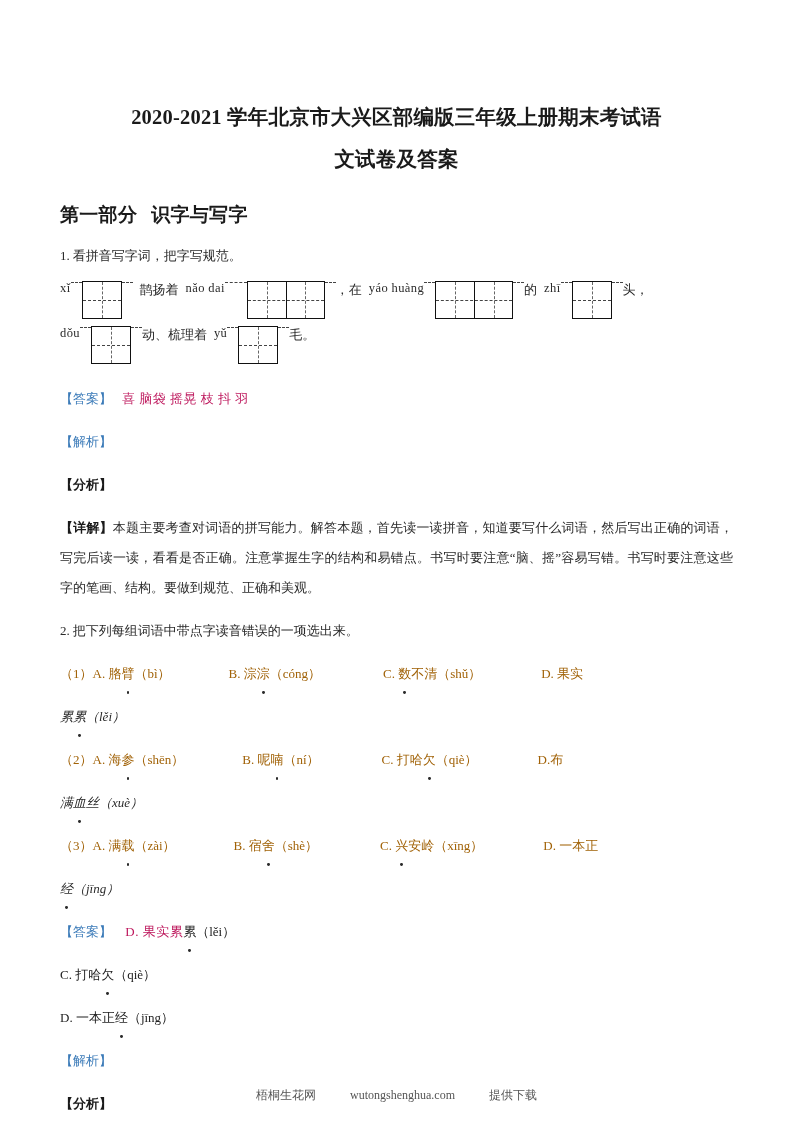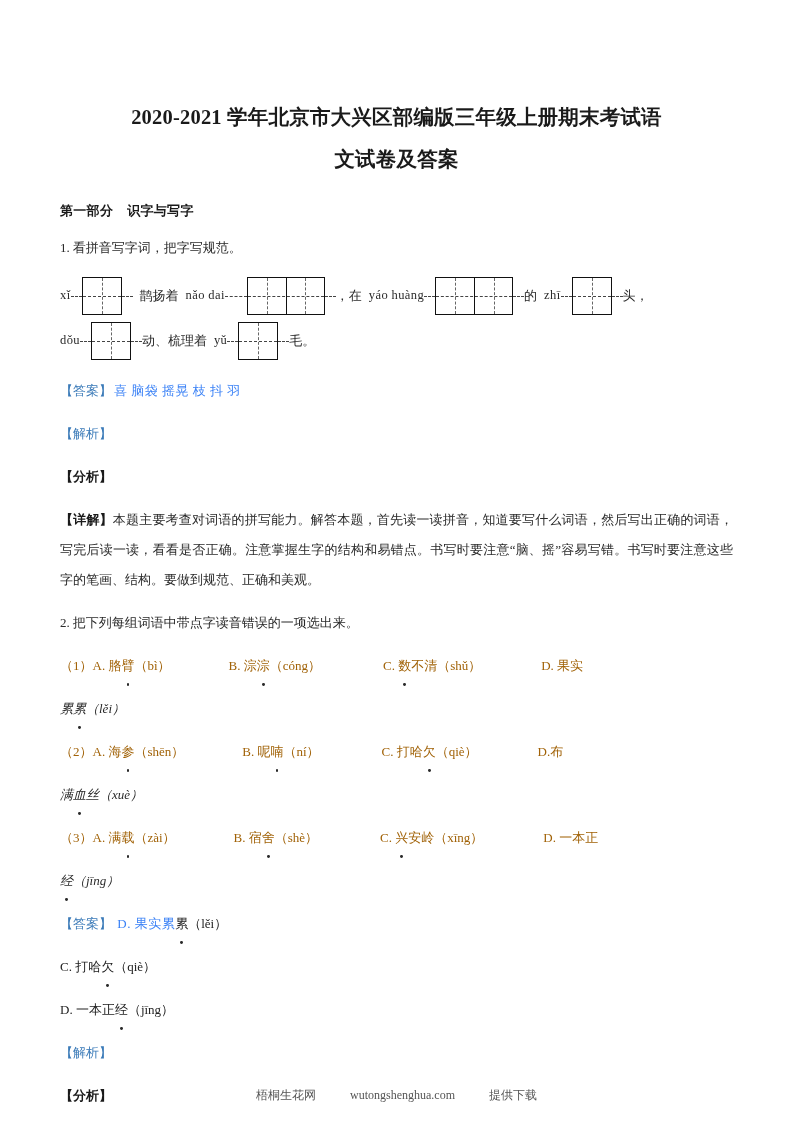--- a/index.html
+++ b/index.html
@@ -32,21 +32,21 @@
     line-height: 42px;
     text-align: center;
     letter-spacing: 0.2px;
     color: #1a1a1a;
   }
   .doc-title .line2 { display: block; }
 
   
   .section-head {
     margin-top: 22px;
-    font-size: 13px;
+    font-size: 19px;
     font-weight: bold;
     color: #1a1a1a;
     letter-spacing: .3px;
   }
   .section-head .sec-sub { margin-left: 14px; }
 
   
   p.para {
     margin: 0;
     padding-top: 13px;
@@ -56,21 +56,20 @@
     color: #2a2a2a;
   }
   .q-num { margin-right: 3px; }
 
   
   .pinyin-block {
     padding-top: 10px;
   }
   .pinyin-line {
     display: flex;
-    align-items: center;
     height: 45px;
     font-size: 12.5px;
     white-space: nowrap;
   }
   .py {
     font-family: "Liberation Serif", "DejaVu Serif", serif;
     font-size: 12.5px;
     letter-spacing: .4px;
     color: #2a2a2a;
   }
@@ -134,21 +133,21 @@
   .tag-bold {
     font-weight: bold;
     color: #1a1a1a;
   }
   .ans-line {
     margin: 0;
     padding-top: 13px;
     font-size: 13px;
     line-height: 30px;
   }
-  .ans-body { color: #3b82f6; margin-left: 2px; letter-spacing: .5px; }
+  .ans-body { color: #be185d; margin-left: 10px; letter-spacing: .5px; }
 
   
   .choice-row {
     margin: 0;
     padding-top: 13px;
     font-size: 13px;
     line-height: 30px;
     color: #a16207;
     white-space: nowrap;
   }

